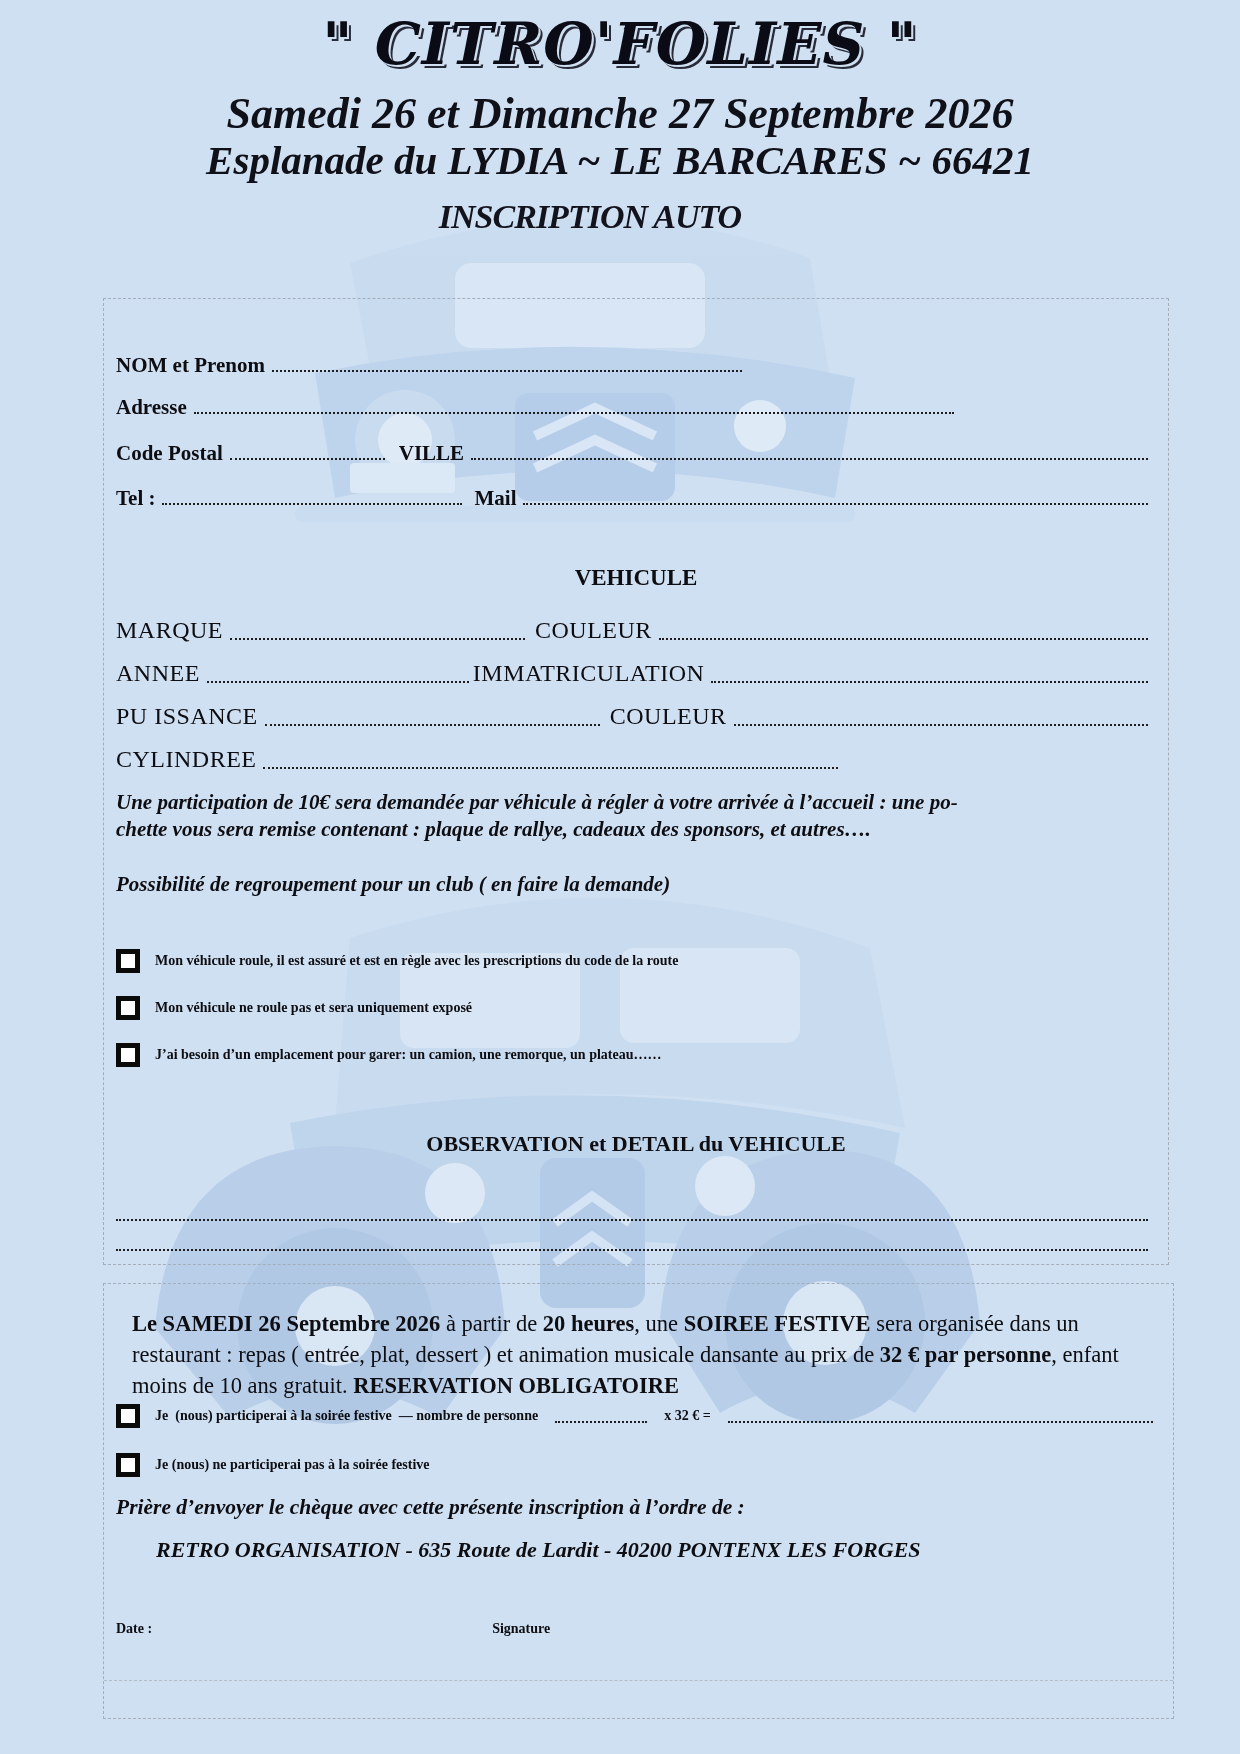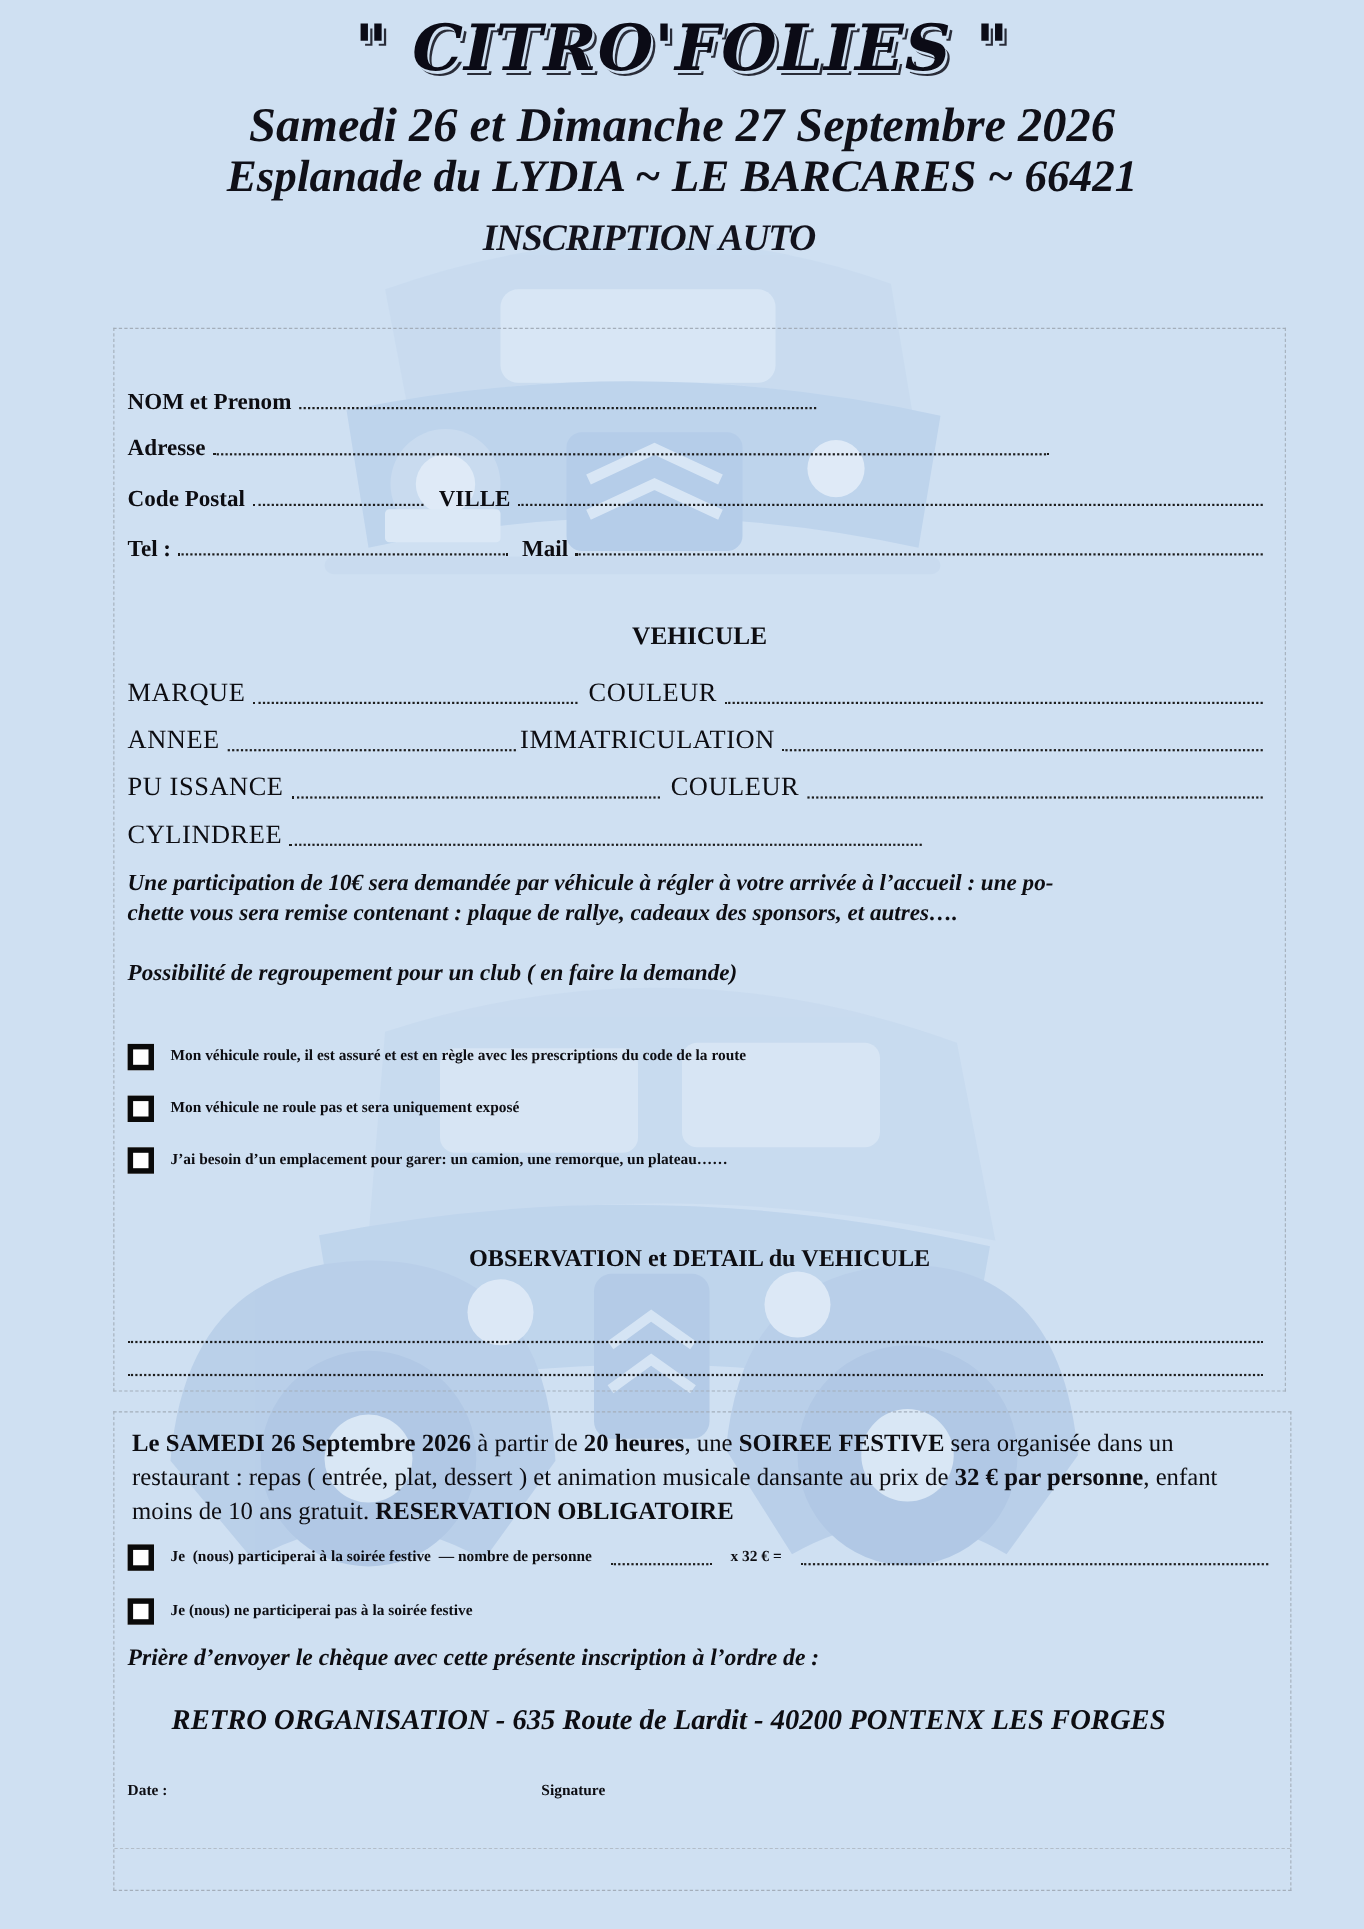--- a/index.html
+++ b/index.html
@@ -49,21 +49,21 @@
   
   .para{position:absolute;left:12px;right:14px;margin:0;}
   .pbold{font-size:21px;font-weight:bold;line-height:27px;font-style:italic;}
   .center{left:0;right:0;text-align:center;}
   .obsline{position:absolute;left:12px;width:1032px;border-bottom:2px dotted #1d1d1d;height:0;}
   
   .cbrow{position:absolute;left:12px;right:12px;display:flex;align-items:center;gap:15px;}
   .cb{width:14px;height:14px;border:5px solid #0a0a0a;background:#ffffff;flex:0 0 auto;}
   .cblabel{font-size:14px;font-weight:bold;white-space:pre;}
   
-  .soiree-p{position:absolute;top:8px;left:12px;right:16px;margin:4px;font-size:22.5px;line-height:31px;font-weight:normal;}
+  .soiree-p{position:absolute;top:8px;left:12px;right:16px;margin:16px;font-size:22.5px;line-height:31px;font-weight:normal;}
   .b{font-weight:bold;}
   .inner-divider{position:absolute;left:0;right:0;border-top:1px dashed #b3bdc8;height:0;}
   .datesig{position:absolute;left:12px;right:12px;display:flex;}
   .sig-offset{margin-left:340px;}
 </style>
 </head>
 <body>
 
 <div class="page">
 
@@ -210,21 +210,21 @@
         <span class="dots grow" style="margin-left:2px"></span>
       </div>
 
       <div class="cbrow" style="top:169px">
         <span class="cb"></span>
         <span class="cblabel">Je (nous) ne participerai pas à la soirée festive</span>
       </div>
 
       <p class="para pbold" style="top:210px;font-size:21.5px">Prière d’envoyer le chèque avec cette présente  inscription à l’ordre de :</p>
 
-      <p class="para pbold" style="top:266px;left:52px;font-size:26px">RETRO ORGANISATION  -   635 Route de Lardit  -  40200  PONTENX LES FORGES</p>
+      <p class="para pbold" style="top:252px;left:52px;font-size:22px">RETRO ORGANISATION  -   635 Route de Lardit  -  40200  PONTENX LES FORGES</p>
 
       <div class="datesig" style="top:337px">
         <span class="cblabel">Date :</span>
         <span class="cblabel sig-offset">Signature</span>
       </div>
 
       <div class="inner-divider" style="top:396px"></div>
     </section>
   </div>
 </div>

